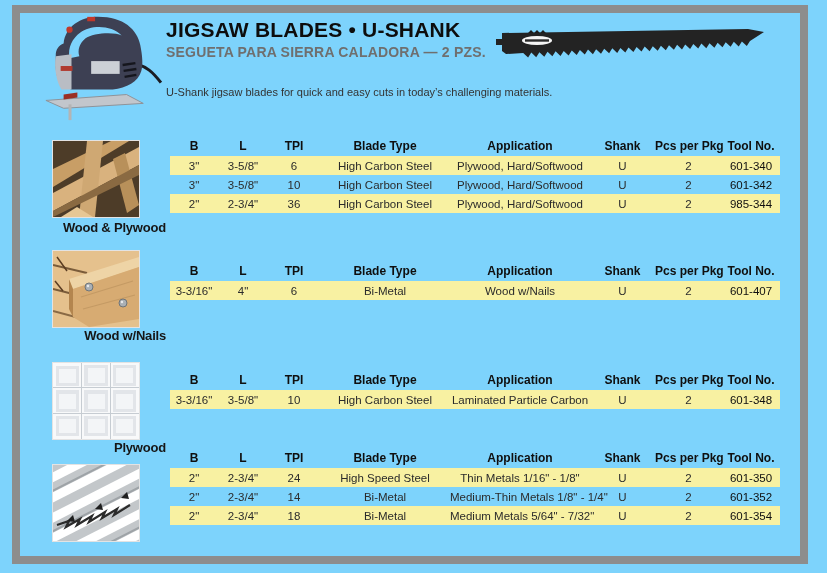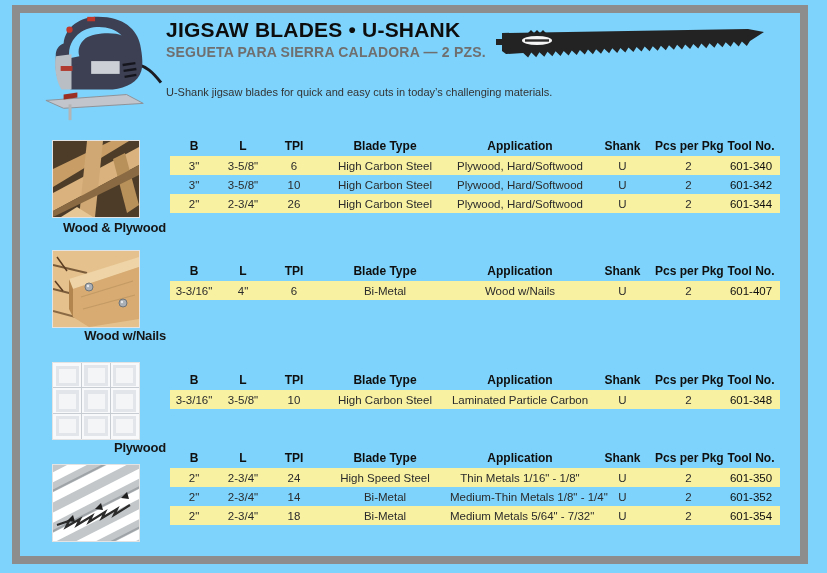--- a/index.html
+++ b/index.html
@@ -112,26 +112,26 @@
             <td>10</td>
             <td>High Carbon Steel</td>
             <td>Plywood, Hard/Softwood</td>
             <td>U</td>
             <td>2</td>
             <td class="tool">601-342</td>
           </tr>
           <tr class="hl">
             <td>2"</td>
             <td>2-3/4"</td>
-            <td>26</td>
+            <td>36</td>
             <td>High Carbon Steel</td>
             <td>Plywood, Hard/Softwood</td>
             <td>U</td>
             <td>2</td>
-            <td class="tool">601-344</td>
+            <td class="tool">985-344</td>
           </tr>
         </tbody>
       </table>
   </div>
 
   <div class="thumb abs" style="top:250px">
     <svg width="86" height="76" viewBox="0 0 86 76">
       <rect width="86" height="76" fill="#e5c18d"></rect>
       <line x1="0" y1="14" x2="34" y2="22" stroke="#7a5c3a" stroke-width="2"></line>
       <line x1="0" y1="38" x2="24" y2="44" stroke="#7a5c3a" stroke-width="2"></line>

